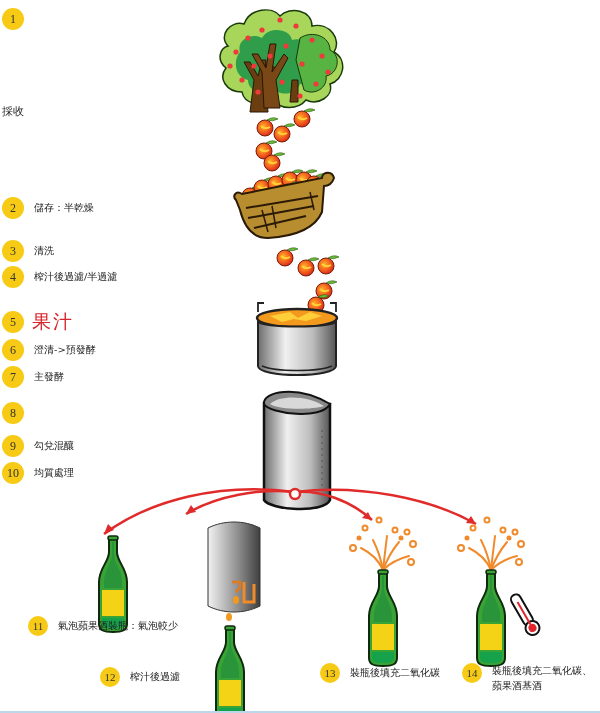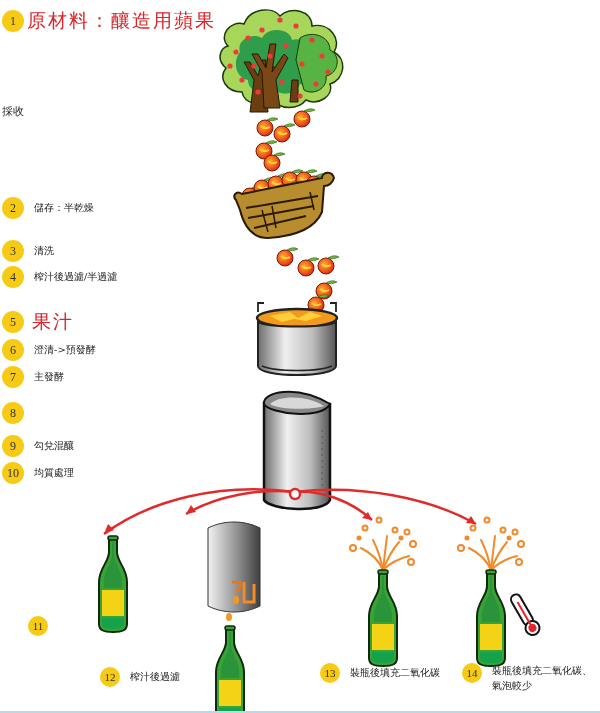--- a/index.html
+++ b/index.html
@@ -192,21 +192,20 @@
   <g transform="rotate(-30 525 615)">
     <rect x="520" y="592" width="10" height="34" rx="5" fill="#fff" stroke="#111" stroke-width="2"></rect>
     <circle cx="525" cy="630" r="7" fill="#fff" stroke="#111" stroke-width="2"></circle>
     <circle cx="525" cy="630" r="4" fill="#e0262c"></circle>
     <rect x="524" y="600" width="2" height="28" fill="#e0262c"></rect>
   </g>
 </svg>
 
 <div class="step" style="left:2px; top:8px;">
   <span class="badge">1</span>
-  <span class="title first">原材料：釀造用蘋果</span>
 </div>
 
 <div class="plain" style="left:2px; top:104px;">採收</div>
 
 <div class="step" style="left:2px; top:197px;">
   <span class="badge">2</span>
   <span class="label">儲存：半乾燥</span>
 </div>
 <div class="step" style="left:2px; top:240px;">
   <span class="badge">3</span>
@@ -235,30 +234,31 @@
   <span class="badge">9</span>
   <span class="label">勾兌混釀</span>
 </div>
 <div class="step" style="left:2px; top:462px;">
   <span class="badge">10</span>
   <span class="label">均質處理</span>
 </div>
 
 <div class="step" style="left:28px; top:616px;">
   <span class="badge sm">11</span>
+  <span class="label">氣泡蘋果酒裝瓶：氣泡較少</span>
 </div>
 <div class="step" style="left:100px; top:667px;text-align:center;">
   <span class="badge sm">12</span>
   <span class="label">榨汁後過濾</span>
 </div>
 <div class="step" style="left:320px; top:663px;justify-content:flex-end;">
   <span class="badge sm">13</span>
   <span class="label">裝瓶後填充二氧化碳</span>
 </div>
 <div class="step" style="left:462px; top:663px; align-items:flex-start;">
   <span class="badge sm">14</span>
   <span class="label multi">
     <span>裝瓶後填充二氧化碳、</span><br>
-    <span>氣泡較少</span>
+    <span>蘋果酒基酒</span>
   </span>
 </div>
 
 <div class="bottom-line"></div>
 
 </body></html>

